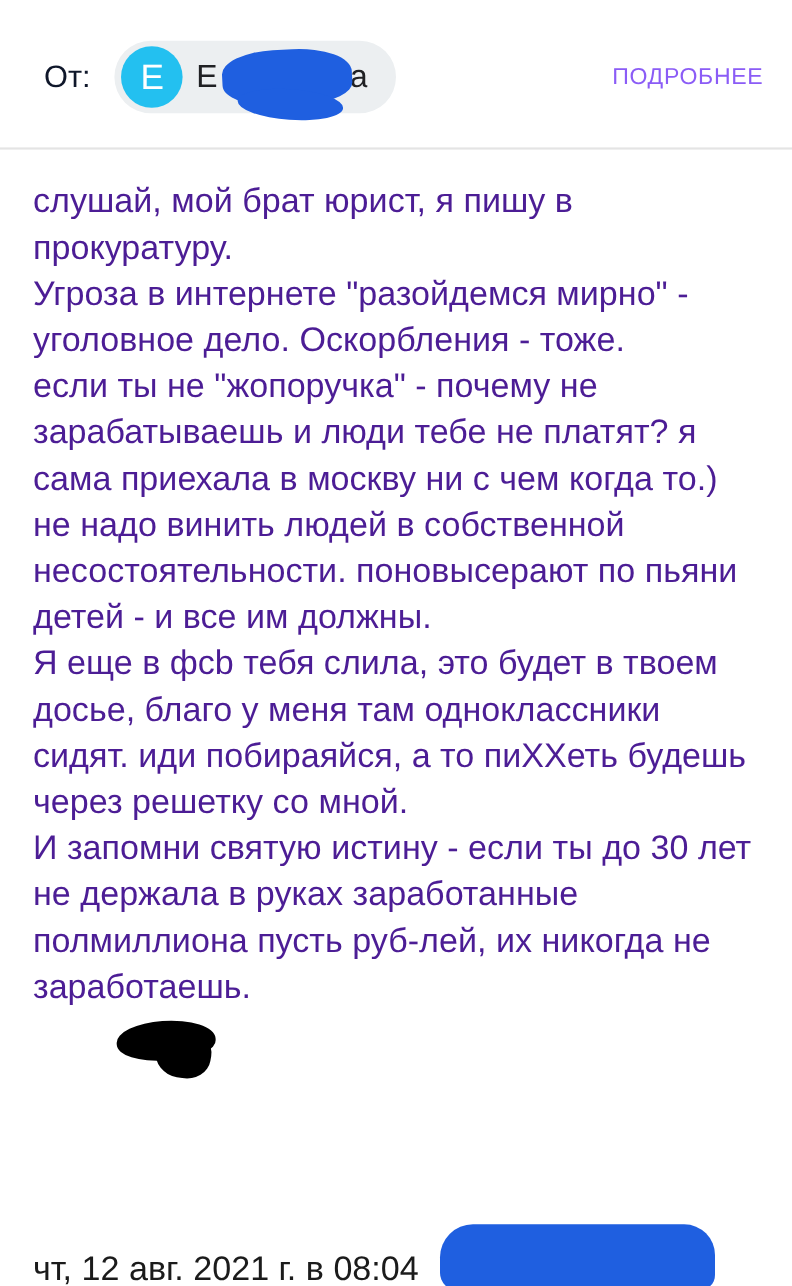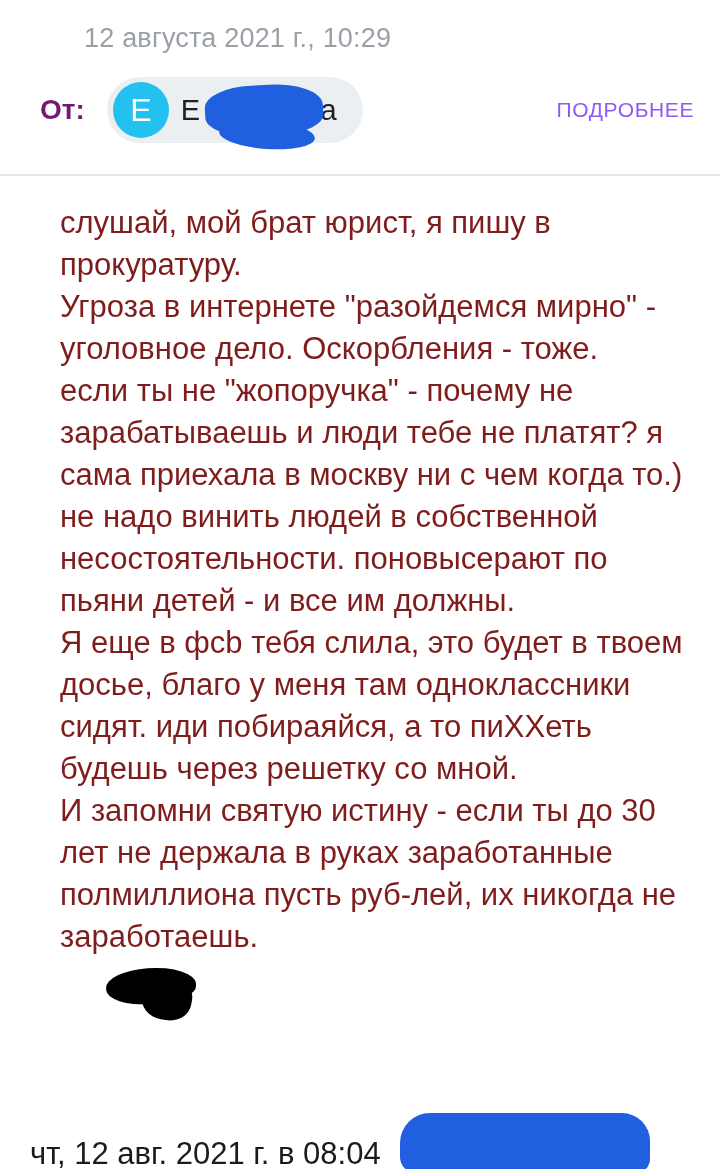--- a/index.html
+++ b/index.html
@@ -32,24 +32,23 @@
 
   .from-row {
     display: flex;
     align-items: center;
     margin-top: 16px;
     padding: 0 24px 0 40px;
     height: 72px;
     position: relative;
   }
   .from-label {
-    color: #701a75;
+    color: #0f172a;
     font-size: 28px;
     margin-right: 22px;
-    font-weight: bold;
   }
   .sender-chip {
     display: flex;
     align-items: center;
     background: #eceff1;
     border-radius: 36px;
     height: 66px;
     padding: 0 26px 0 6px;
     position: relative;
     max-width: 430px;
@@ -110,23 +109,22 @@
   }
 
   
   .body {
     padding: 26px 28px 0 30px;
     position: relative;
   }
   .body p {
     font-size: 31px;
     line-height: 42px;
-    color: #7f1d1d;
+    color: #4c1d95;
     white-space: pre-wrap;
-    margin-left: 30px;
   }
   .redaction-2 {
     position: absolute;
     left: 106px;
     top: 792px;
     width: 90px;
     height: 36px;
     background: #000000;
     border-radius: 50% 55% 45% 50%;
     transform: rotate(-4deg);
@@ -161,21 +159,20 @@
     background: #1f5fe0;
     border-radius: 30px 28px 14px 16px;
   }
 </style>
 </head>
 <body>
 
 <div class="screen">
 
   <div class="header">
-    <div class="timestamp">12 августа 2021 г., 10:29</div>
 
     <div class="from-row">
       <span class="from-label">От:</span>
 
       <div class="sender-chip">
         <span class="avatar">Е</span>
         <span class="sender-name">Е          Захарина</span>
         <span class="redaction-1"></span>
         <span class="redaction-1b"></span>
       </div>

